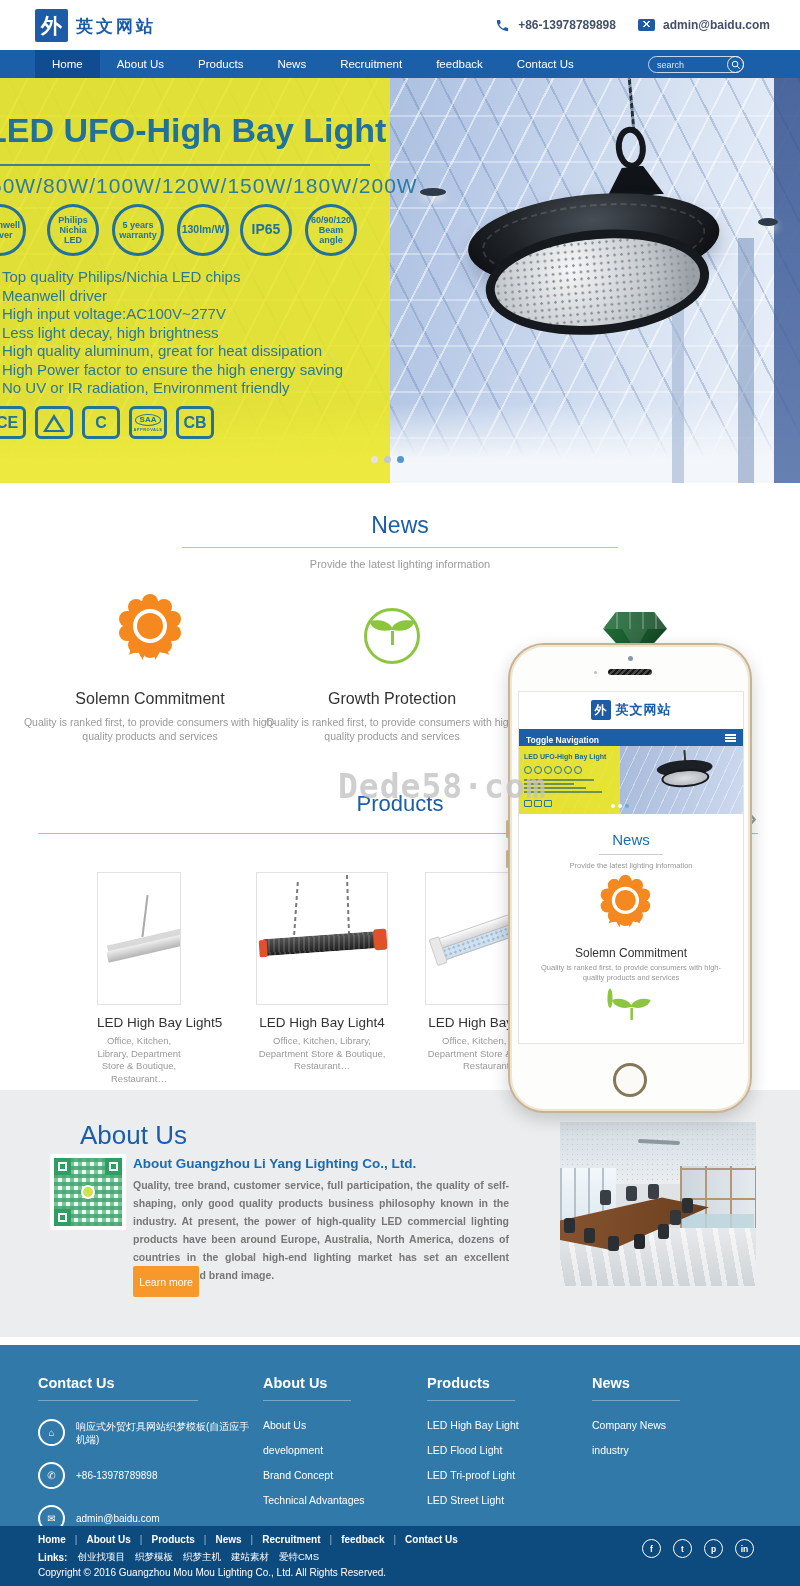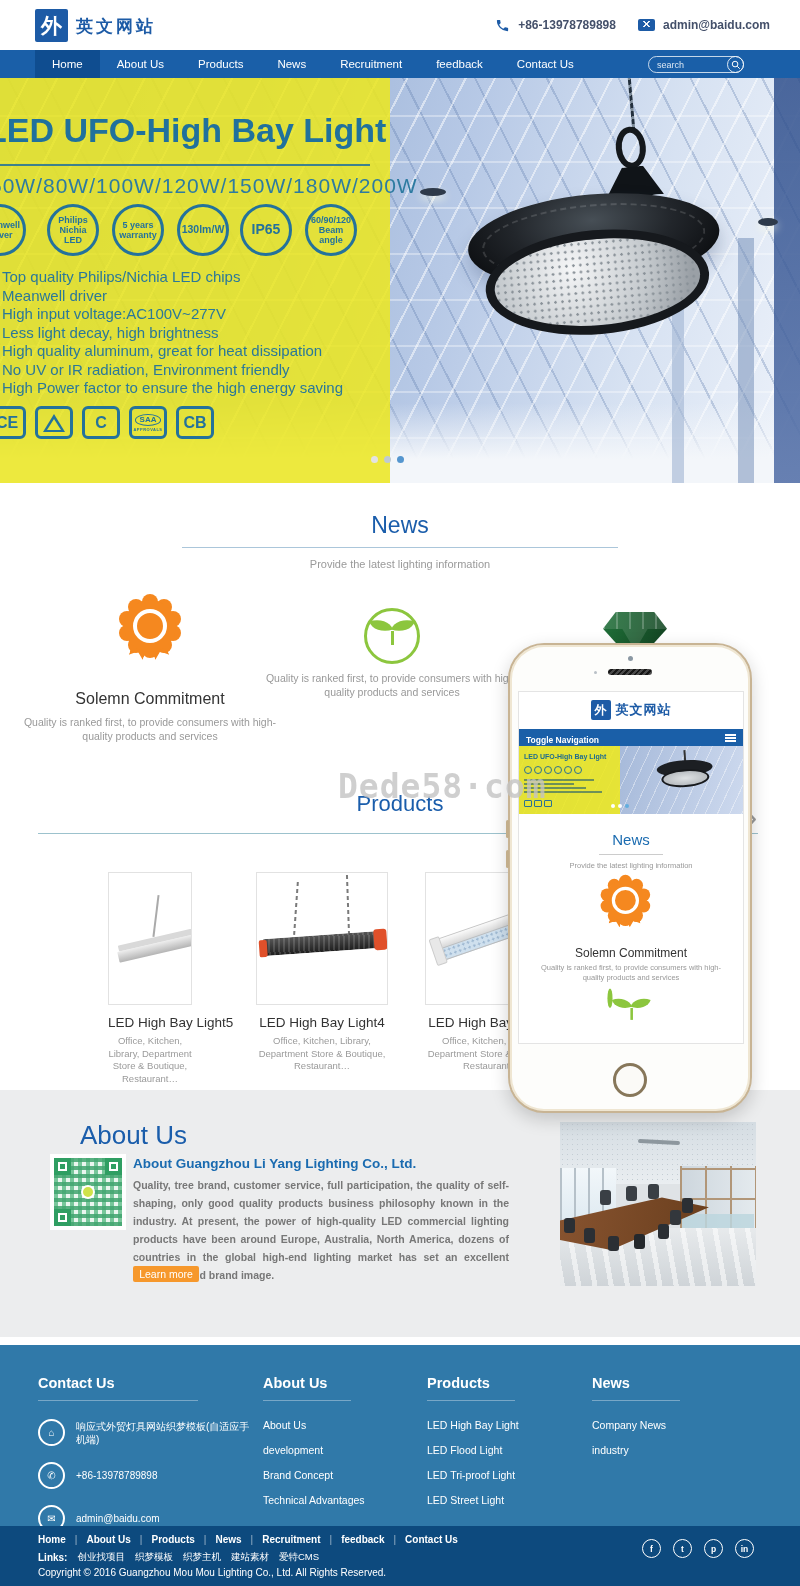--- a/index.html
+++ b/index.html
@@ -96,21 +96,21 @@
   .gem{position:relative;width:64px;height:52px;clip-path:polygon(20% 0,80% 0,100% 32%,50% 100%,0 32%);background:linear-gradient(105deg,#20713a 0%,#1a5e2f 40%,#123f20 100%);}
   .gem::before{content:"";position:absolute;left:0;top:0;width:100%;height:17px;background:repeating-linear-gradient(90deg,rgba(255,255,255,.22) 0 2px,transparent 2px 13px),rgba(255,255,255,.12);}
   .gem::after{content:"";position:absolute;left:30%;top:32%;width:40%;height:42%;background:rgba(255,255,255,.12);clip-path:polygon(0 0,100% 0,50% 100%);}
 
   
   .prods{position:absolute;top:765px;left:0;width:800px;height:325px;background:#fff;padding-top:26px;}
   .wm{position:absolute;left:338px;top:2px;z-index:70;font-family:"DejaVu Sans Mono",monospace;font-weight:bold;font-size:33px;color:rgba(195,195,195,.8);letter-spacing:1px;}
   .p-line{position:absolute;left:38px;right:42px;top:68px;height:1px;background:#9cc2cd;}
   .p-arrow{position:absolute;left:746px;top:32px;font-size:34px;color:#9a9a9a;z-index:10;}
   .card{position:absolute;top:107px;width:132px;}
-  .card.c1{left:60px;padding-left:48px;} .card.c2{left:256px;} .card.c3{left:425px;}
+  .card.c1{left:49px;padding-left:48px;} .card.c2{left:256px;} .card.c3{left:425px;}
   .c-img{height:133px;border:1px solid #e2e2e2;background:#fff;position:relative;overflow:hidden;}
   .c-t{font-size:13.5px;color:#333;text-align:center;margin-top:10px;white-space:nowrap;}
   .c-d{font-size:9.5px;color:#9a9a9a;text-align:center;line-height:12.5px;margin-top:5px;}
   
   .a1-bar{position:absolute;left:8px;top:66px;width:114px;height:11px;background:linear-gradient(#eee,#b4b4b4);transform:rotate(-13deg);border-radius:1px;}
   .a1-bar::before{content:"";position:absolute;left:2px;top:-6px;width:110px;height:6px;background:#d9d9d9;border-radius:1px;}
   .a1-bar::after{content:"";position:absolute;right:-3px;top:-4px;width:6px;height:14px;background:#e05a32;border-radius:1px;}
   .a1-w1{position:absolute;left:46px;top:22px;width:1.5px;height:42px;background:#aaa;transform:rotate(7deg);}
   .a1-w2{position:absolute;left:88px;top:10px;width:1.5px;height:46px;background:#aaa;transform:rotate(7deg);}
   .a2-c1{position:absolute;left:38px;top:8px;width:2px;height:54px;background:repeating-linear-gradient(0deg,#7a7a7a 0 4px,transparent 4px 7px);transform:rotate(4deg);}
@@ -128,21 +128,21 @@
   .a-title{position:absolute;left:80px;top:30px;font-size:26px;color:#1a5dab;}
   .qr{position:absolute;left:50px;top:64px;width:76px;height:76px;background:#fff;padding:4px;}
   .qr-in{position:relative;width:68px;height:68px;background:repeating-linear-gradient(0deg,rgba(64,164,110,.85) 0 4px,rgba(255,255,255,0) 4px 8px),repeating-linear-gradient(90deg,rgba(100,190,140,.85) 0 4px,rgba(255,255,255,0) 4px 8px),#eaf6ef;}
   .qc{position:absolute;width:17px;height:17px;border:4px solid #2f9e62;background:#fff;}
   .qc.tl{left:0;top:0;} .qc.tr{right:0;top:0;} .qc.bl{left:0;bottom:0;}
   .qc::after{content:"";position:absolute;left:2px;top:2px;width:5px;height:5px;background:#2f9e62;}
   .qcen{position:absolute;left:27px;top:27px;width:14px;height:14px;border-radius:50%;background:#cfe24a;border:2px solid #fff;}
   .a-h{position:absolute;left:133px;top:66px;font-size:13.5px;font-weight:bold;color:#1a6bb0;}
   .a-b{position:absolute;left:133px;top:86px;width:376px;font-size:10.5px;color:#777;line-height:18px;text-align:justify;font-weight:bold;}
   .a-e{position:absolute;left:133px;top:158px;font-size:10.5px;color:#aaa;}
-  .a-btn{position:absolute;left:133px;top:176px;width:66px;height:16px;background:#f6982c;border-radius:2px;color:#fff;font-size:10.5px;display:flex;align-items:center;justify-content:center;border:0;cursor:pointer;}
+  .a-btn{position:absolute;left:133px;top:176px;width:66px;height:31px;background:#f6982c;border-radius:2px;color:#fff;font-size:10.5px;display:flex;align-items:center;justify-content:center;border:0;cursor:pointer;}
   
   .photo{position:absolute;left:560px;top:32px;width:196px;height:164px;overflow:hidden;background:#dfe3e6;}
   .ph-ce{position:absolute;left:0;top:0;right:0;height:62px;background:radial-gradient(#c3ccd3 .8px,transparent 1px) 0 0/5px 5px,linear-gradient(#d4dce2,#eaeef1);}
   .ph-ce::after{content:"";position:absolute;left:78px;top:18px;width:42px;height:4px;background:#8d979e;border-radius:2px;transform:rotate(3deg);}
   .ph-wl{position:absolute;left:0;top:46px;width:56px;height:54px;background:repeating-linear-gradient(90deg,#b6c1c9 0 2px,transparent 2px 14px),linear-gradient(#f2f7fa,#dfeaf1);}
   .ph-gl{position:absolute;right:0;top:44px;width:76px;height:94px;background:repeating-linear-gradient(90deg,#b19678 0 2px,transparent 2px 25px),repeating-linear-gradient(0deg,#b19678 0 2px,transparent 2px 30px),linear-gradient(90deg,#cdd6dd,#e4eaee);}
   .ph-sea{position:absolute;right:2px;top:92px;width:72px;height:14px;background:#bcd6de;opacity:.85;}
   .ph-fl{position:absolute;left:0;right:0;bottom:0;height:58px;background:repeating-linear-gradient(80deg,rgba(255,255,255,.55) 0 5px,transparent 5px 16px),linear-gradient(180deg,#e7eaec,#cfd4d8);}
   .ph-tb{position:absolute;inset:0;clip-path:polygon(0 60%,52% 46%,76% 52%,26% 78%,0 72%);background:linear-gradient(100deg,#8a5531,#5f3717);}
   .ph-ch{position:absolute;left:4px;top:96px;width:11px;height:15px;border-radius:3px;background:#2b2f34;box-shadow:20px 10px #2b2f34,44px 18px #2b2f34,70px 16px #24282c,94px 6px #2b2f34,106px -8px #33373c,118px -20px #2b2f34,36px -28px #3a3f45,62px -32px #3a3f45,84px -34px #3a3f45;}
@@ -281,22 +281,22 @@
     <div class="hbadge b4" style="left:240px;text-align:right;">IP65</div>
     <div class="hbadge" style="left:305px;">60/90/120
 Beam angle</div>
 
     <div class="feat">
       <div>Top quality Philips/Nichia LED chips</div>
       <div>Meanwell driver</div>
       <div>High input voltage:AC100V~277V</div>
       <div>Less light decay, high brightness</div>
       <div>High quality aluminum, great for heat dissipation</div>
+      <div>High Power factor to ensure the high energy saving</div>
       <div>No UV or IR radiation, Environment friendly</div>
-      <div>High Power factor to ensure the high energy saving</div>
     </div>
 
     <div class="certs">
       <div class="cert">
           <span class="big">CE</span>
         </div>
       <div class="cert">
           <span class="tri-o"></span>
         </div>
       <div class="cert">
@@ -333,20 +333,21 @@
         </div>
         <div class="n-t">Solemn Commitment</div>
         <div class="n-d">Quality is ranked first, to provide consumers with high-quality products and services</div>
       </div>
       <div class="n-it" style="left:242px;">
         <div class="n-ic">
           <span class="sprout">
               <i></i>
             </span>
         </div>
+        <div class="n-t">Growth Protection</div>
         <div class="n-d">Quality is ranked first, to provide consumers with high-quality products and services</div>
       </div>
       <div class="n-it" style="left:485px;">
         <div class="n-ic">
           <span class="gem"></span>
         </div>
         <div class="n-t"></div>
         <div class="n-d"></div>
       </div>
     </div>

